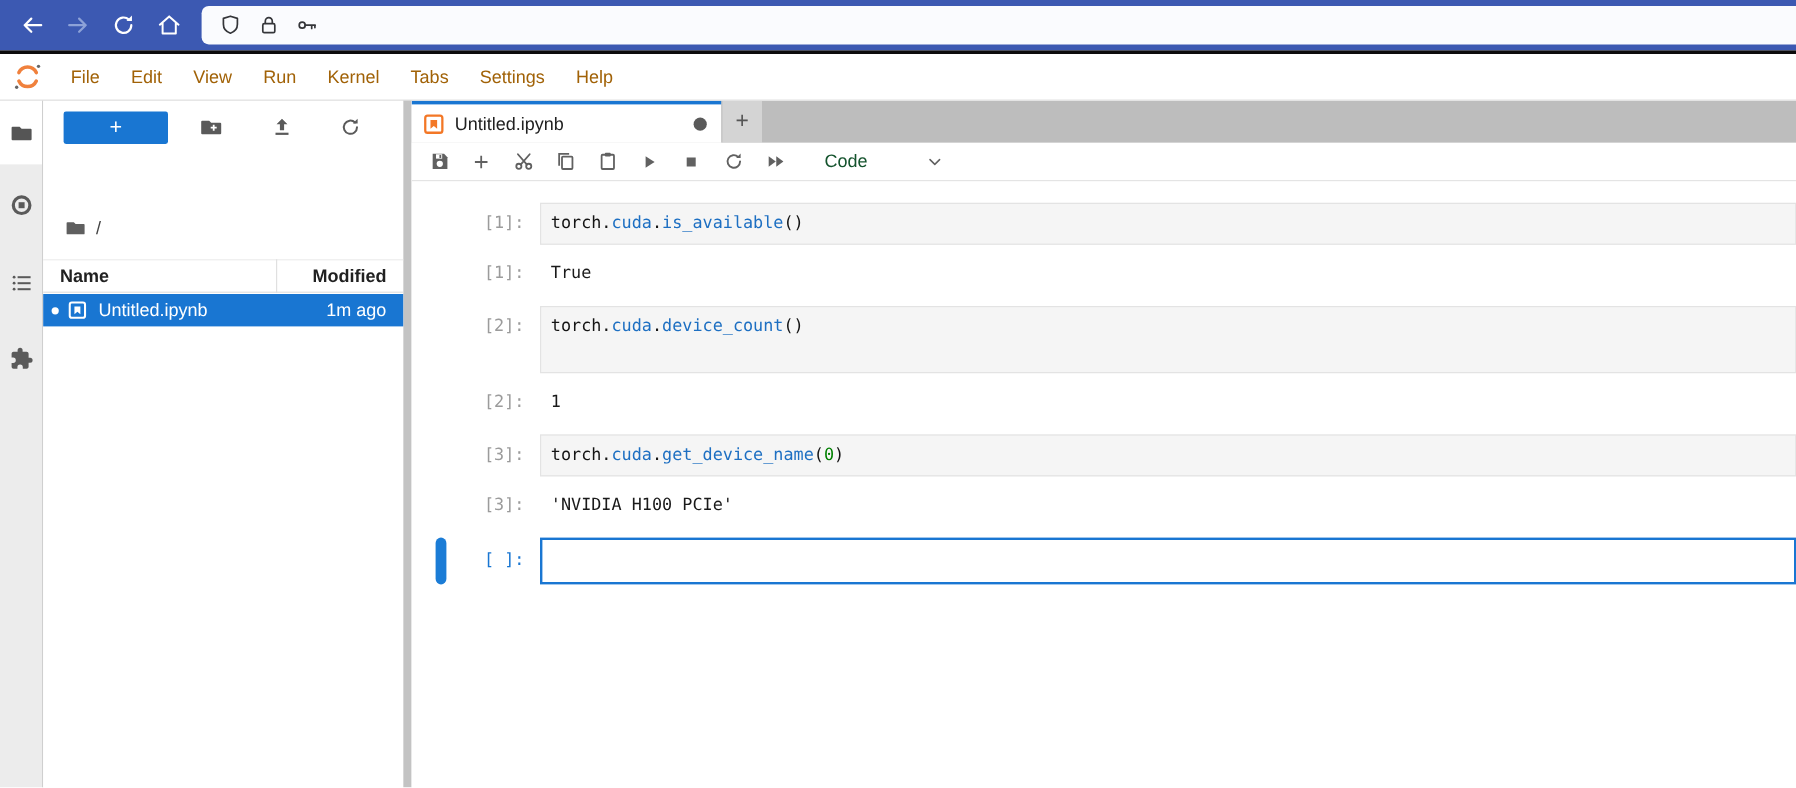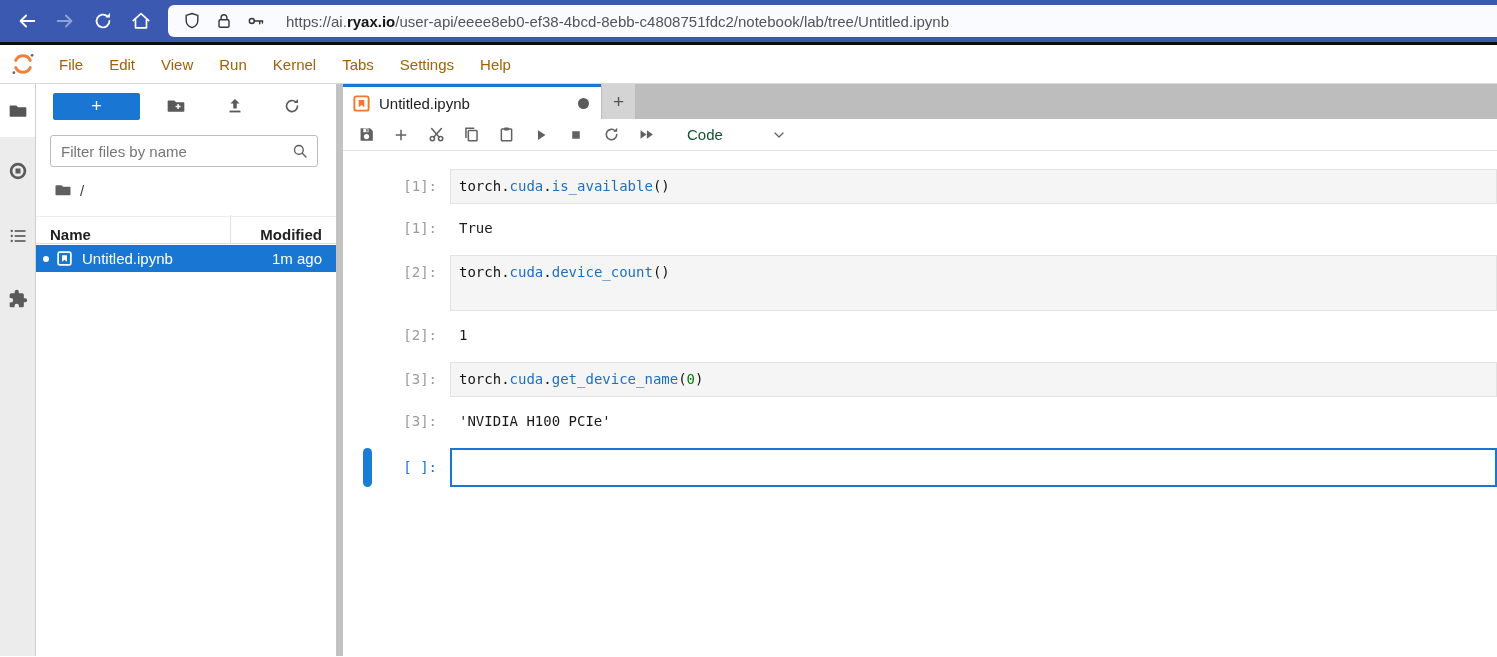--- a/index.html
+++ b/index.html
@@ -49,21 +49,21 @@
     display:flex; align-items:center; padding:0 8px 0 10px;
   }
   .fb-filter input { border:none; outline:none; flex:1; font-size:15px; color:#333;
     font-family:"Liberation Sans",sans-serif; background:transparent; }
   .fb-filter input::placeholder { color:#767676; }
   .fb-crumb { position:absolute; left:18px; top:97px; display:flex; align-items:center; }
   .fb-crumb .slash { font-size:15px; color:#424242; margin-left:8px; }
   .fb-header {
     position:absolute; left:0; right:0; top:132px; height:28px;
     border-top:1px solid #ededed; border-bottom:1px solid #e0e0e0;
-    display:flex; align-items:flex-end; font-size:15px; font-weight:bold; color:#212121;gap:12px;
+    display:flex; align-items:center; font-size:15px; font-weight:bold; color:#212121;gap:12px;
   }
   .fb-col-name { width:182px; padding-left:14px; display:flex; align-items:center; }
   .fb-col-divider { width:1px; height:28px; background:#e0e0e0; }
   .fb-col-mod { flex:1; text-align:right; padding-right:14px; }
   .fb-row {
     position:absolute; left:0; right:0; top:161px; height:27px; background:#1976d2;
     display:flex; align-items:center; color:#fff; font-size:15px;
   }
   .run-dot { width:6px; height:6px; border-radius:50%; background:#fff; margin-left:7px; flex:none; }
   .fb-row .nb-ic { margin-left:7px; flex:none; }
@@ -142,21 +142,20 @@
           <path d="M12 3l7 2.2v5.8c0 4.5-3 7.6-7 9-4-1.4-7-4.5-7-9V5.2z" stroke="#35363a" stroke-width="1.7" fill="none" stroke-linejoin="round"></path>
         </svg>
       <svg class="pill-icon" viewBox="0 0 24 24">
           <rect x="6" y="10.5" width="12" height="9" rx="1.5" stroke="#35363a" stroke-width="1.7" fill="none"></rect>
           <path d="M8.5 10.5V8a3.5 3.5 0 0 1 7 0v2.5" stroke="#35363a" stroke-width="1.7" fill="none"></path>
         </svg>
       <svg class="pill-icon" viewBox="0 0 24 24">
           <circle cx="7" cy="12" r="3" stroke="#35363a" stroke-width="1.7" fill="none"></circle>
           <path d="M10 12h10 M16.5 12v3.2 M19.7 12v2.4" stroke="#35363a" stroke-width="1.7" fill="none" stroke-linecap="round"></path>
         </svg>
-      <div class="url-text"><span>https://ai.</span><span class="domain">ryax.io</span><span>/user-api/eeee8eb0-ef38-4bcd-8ebb-c4808751fdc2/notebook/lab/tree/Untitled.ipynb</span></div>
     </div>
   </div>
   <div class="chrome-edge"></div>
 
   <div class="menubar">
     <svg class="logo" viewBox="0 0 28 28">
       <path d="M6.2 10.2a8.6 8.6 0 0 1 15.6 0" stroke="#f0813d" stroke-width="3.2" fill="none" stroke-linecap="round"></path>
       <path d="M21.8 17.8a8.6 8.6 0 0 1-15.6 0" stroke="#f0813d" stroke-width="3.2" fill="none" stroke-linecap="round"></path>
       <circle cx="23.8" cy="4.6" r="1.5" fill="#666"></circle>
       <circle cx="4.2" cy="23.4" r="1.5" fill="#666"></circle>
@@ -215,27 +214,20 @@
             <path d="M12 3.5l5.5 5.5h-3.4v6h-4.2V9H6.5z"></path>
             <rect x="5.5" y="17.5" width="13" height="2.2"></rect>
           </svg>
       </div>
       <div class="fb-tool" style="left:246px">
         <svg width="20" height="20" viewBox="0 0 24 24">
             <path d="M18.6 12a6.6 6.6 0 1 1-2-4.7" stroke="#5a5a5a" stroke-width="2" fill="none" stroke-linecap="round"></path>
             <path d="M19.2 3.6v4.8h-4.8z" fill="#5a5a5a"></path>
           </svg>
       </div>
-      <div class="fb-filter">
-        <input type="text" placeholder="Filter files by name" style="">
-        <svg width="18" height="18" viewBox="0 0 24 24">
-            <circle cx="10.5" cy="10.5" r="5.8" stroke="#5a5a5a" stroke-width="1.8" fill="none"></circle>
-            <path d="M15 15l5 5" stroke="#5a5a5a" stroke-width="1.8" stroke-linecap="round"></path>
-          </svg>
-      </div>
       <div class="fb-crumb">
         <svg width="18" height="18" viewBox="0 0 24 24">
             <path d="M3 5.5h7l2 2h9a1 1 0 0 1 1 1V18a1 1 0 0 1-1 1H3a1 1 0 0 1-1-1V6.5a1 1 0 0 1 1-1z" fill="#5f5f5f"></path>
           </svg>
         <span class="slash">/</span>
       </div>
       <div class="fb-header">
         <div class="fb-col-name">
           <span>Name</span>
           <svg width="12" height="12" viewBox="0 0 16 16" style="margin-left:128px">

